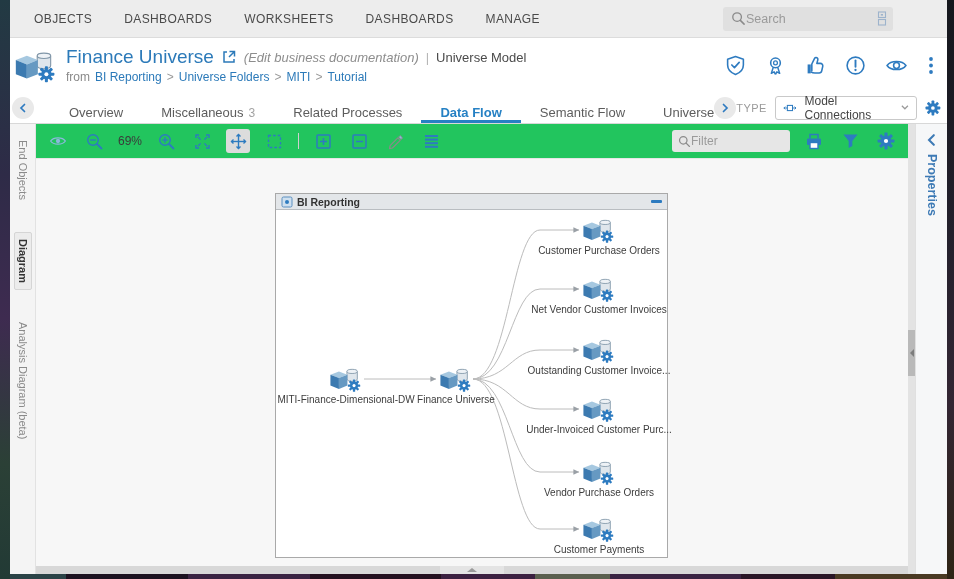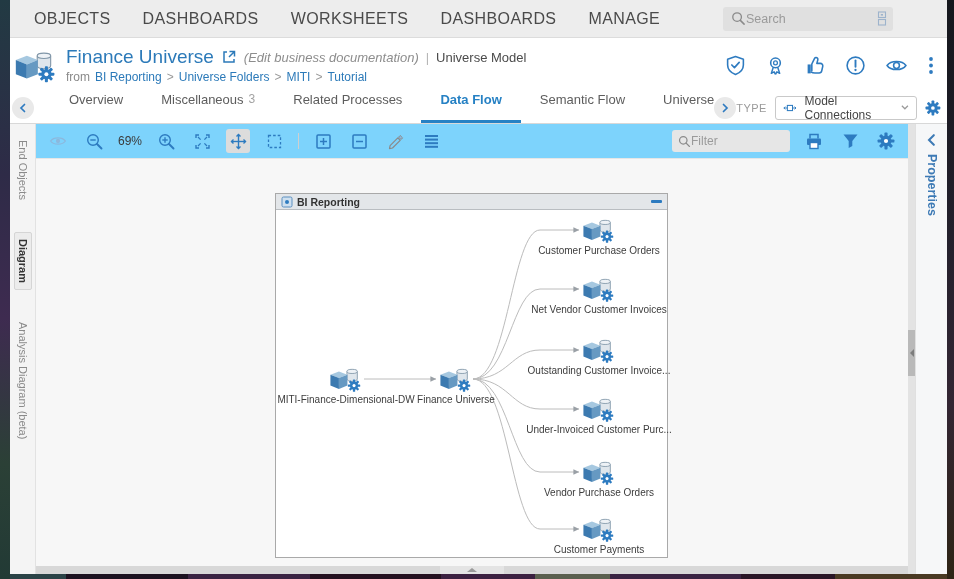--- a/index.html
+++ b/index.html
@@ -13,21 +13,21 @@
     background:linear-gradient(180deg,#15171d 0%,#23202c 40%,#332633 70%,#2e2415 100%); }
   .edge-bottom{ position:absolute; left:10px; right:7px; bottom:0; height:5px;
     background:linear-gradient(90deg,#2b4347 0 6%,#1c1220 6% 19%,#3a2342 19% 32%,#23101f 32% 46%,#3b2040 46% 56%,#5a5f4e 56% 64%,#3a2342 64% 78%,#2a1626 78% 88%,#4a3a23 88% 100%); }
 
   .app { position:absolute; left:10px; top:0; width:937px; height:574px; background:#fff;
     display:flex; flex-direction:column; }
 
   
   .topnav { height:38px; background:#ededed; border-bottom:1px solid #dcdcdc;
     display:flex; align-items:center; padding:0 14px 0 24px; flex:none; }
-  .nav-item { font-size:16px; letter-spacing:.4px; color:#4a4a4a; margin-right:32px; cursor:pointer; }
+  .nav-item { font-size:12px; letter-spacing:.4px; color:#4a4a4a; margin-right:32px; cursor:pointer; }
   .searchbox { margin-left:auto; margin-right:40px; width:170px; height:24px; background:#e0e0e0;
     border-radius:3px; display:flex; align-items:center; padding:0 6px 0 8px; }
   .searchbox input { flex:1; border:none; background:transparent; outline:none; font-size:12.5px;
     color:#555; font-family:"Liberation Sans",sans-serif; min-width:0; }
   .searchbox input::placeholder { color:#9a9a9a; }
 
   
   .hdr { height:54px; background:#fff; display:flex; align-items:center; padding:0 8px 0 4px; flex:none; }
   .hdr-icon { flex:none; margin-right:8px; }
   .hdr-text { display:flex; flex-direction:column; gap:2px; min-width:0; }
@@ -42,21 +42,21 @@
   .crumb-sep { color:#9a9a9a; }
   .hdr-actions { margin-left:auto; display:flex; align-items:center; gap:19px; padding-right:4px; }
   .hdr-actions .icon-btn { cursor:pointer; display:flex; }
 
   
   .tabsbar { height:32px; background:#fff; border-bottom:1px solid #d8d8d8;
     display:flex; align-items:center; padding:0 6px 0 2px; flex:none; }
   .circle-btn { width:22px; height:22px; border-radius:50%; background:#e9e9e9; flex:none;
     display:flex; align-items:center; justify-content:center; cursor:pointer; }
   .tabs { display:flex; align-items:stretch; height:100%; margin-left:16px; }
-  .tab { display:flex; align-items:flex-start; gap:5px; padding:0 19px; font-size:13px; color:#5d5d5d;
+  .tab { display:flex; align-items:flex-end; gap:5px; padding:0 19px; font-size:13px; color:#5d5d5d;
     cursor:pointer; border-bottom:3px solid transparent; white-space:nowrap; }
   .tab.active { color:#2681c4; border-bottom-color:#2681c4; font-weight:bold; }
   .tab .badge { color:#a3a3a3; font-size:12px; }
   .tab.truncated { max-width:76px; overflow:hidden; padding-right:0; }
   .type-group { margin-left:auto; display:flex; align-items:center; gap:8px; }
   .type-label { font-size:11px; color:#9a9a9a; letter-spacing:.4px; }
   .type-select { height:24px; border:1px solid #c9c9c9; border-radius:3px; background:#fff;
     display:flex; align-items:center; gap:8px; padding:0 7px; cursor:pointer; }
   .type-value { font-size:12px; color:#444; }
 
@@ -66,21 +66,21 @@
   .side-strip { width:26px; background:#f4f4f4; border-right:1px solid #e2e2e2; flex:none;
     display:flex; flex-direction:column; align-items:center; padding-top:10px; gap:26px; }
   .side-tab { writing-mode:vertical-rl; font-size:11px; color:#8a8a8a; cursor:pointer;
     padding:6px 2px; white-space:nowrap; }
   .side-tab.active { color:#333; font-weight:bold; background:#ececec;
     border:1px solid #d5d5d5; border-radius:2px; }
 
   .main { flex:1; display:flex; flex-direction:column; min-width:0; }
 
   
-  .toolbar { height:34px; background:#7dd3fc; display:flex; align-items:center;
+  .toolbar { height:34px; background:#22c55e; display:flex; align-items:center;
     padding:0 10px 0 10px; gap:12px; flex:none; }
   .tb-btn { display:flex; align-items:center; justify-content:center; cursor:pointer;
     width:24px; height:24px; border-radius:3px; flex:none; }
   .tb-btn.active { background:#dcdcdc; }
   .zoom-level { font-size:12px; color:#3a3a3a; flex:none; }
   .tb-divider { width:1px; height:16px; background:#cfcfcf; flex:none; }
   .filterbox { margin-left:auto; width:118px; height:22px; background:#e6e6e6; border-radius:3px;
     display:flex; align-items:center; padding:0 6px; flex:none; }
   .filterbox input { flex:1; border:none; background:transparent; outline:none; font-size:12px;
     color:#555; font-family:"Liberation Sans",sans-serif; min-width:0; }

